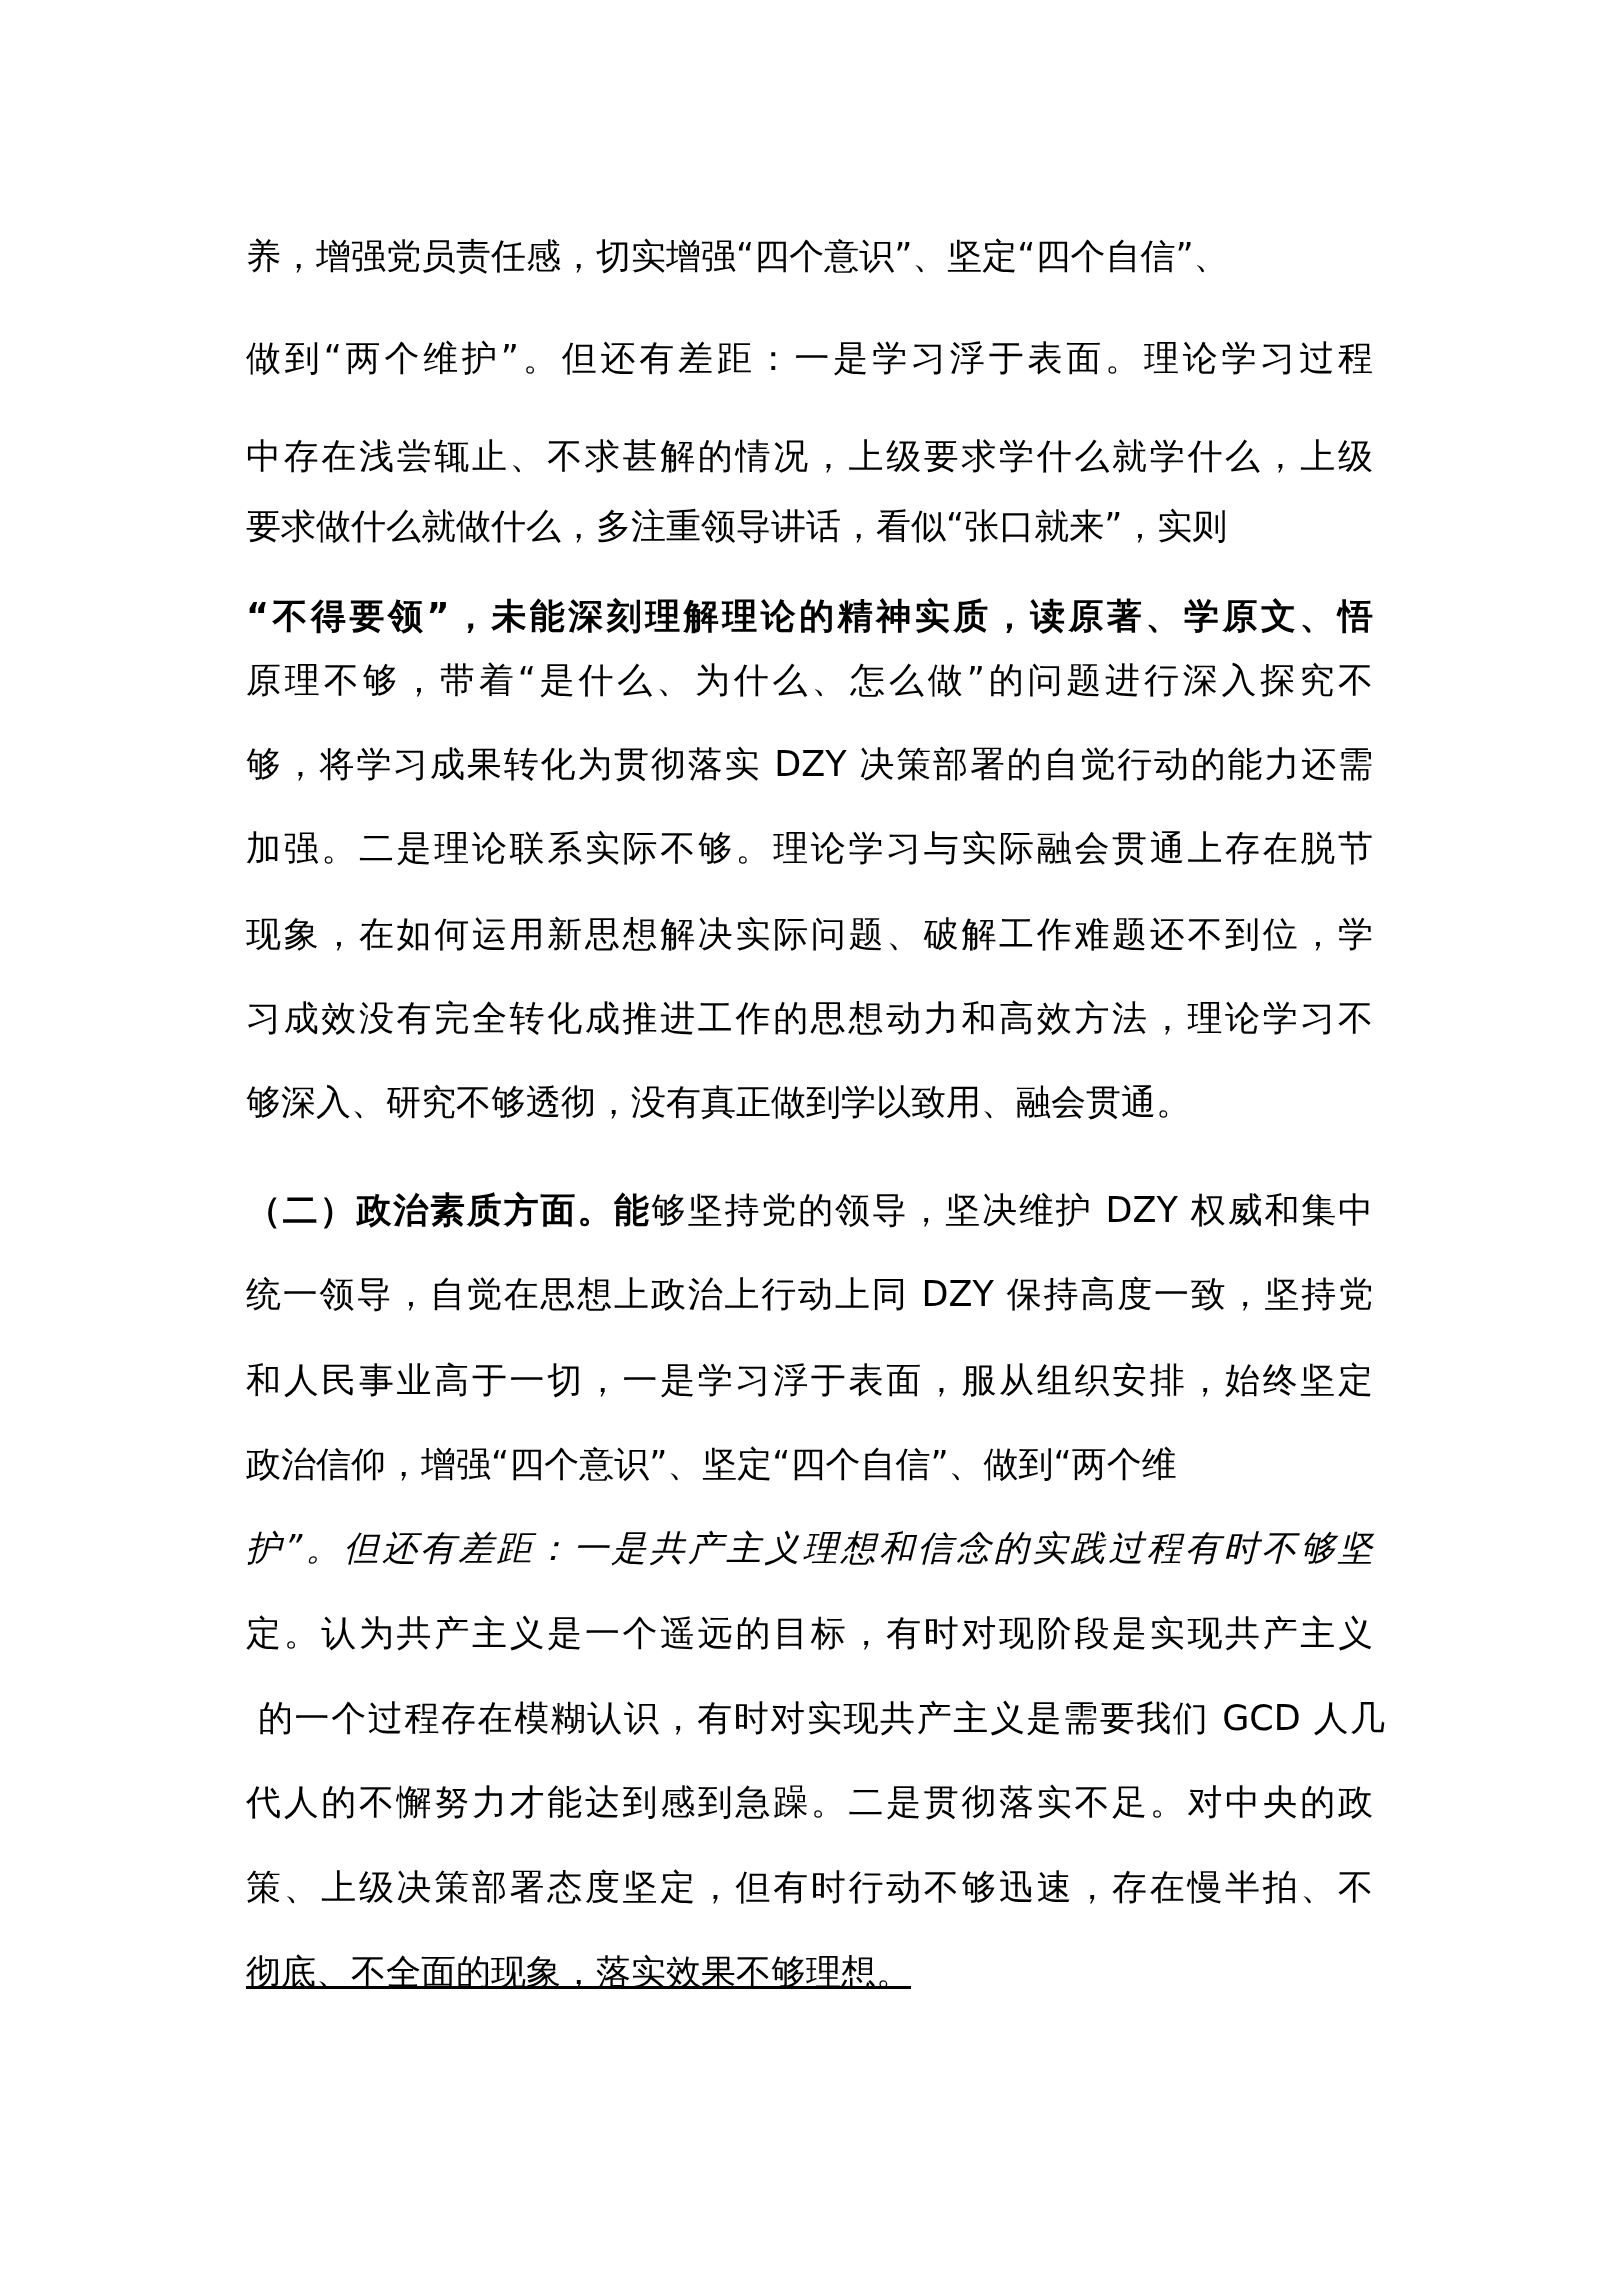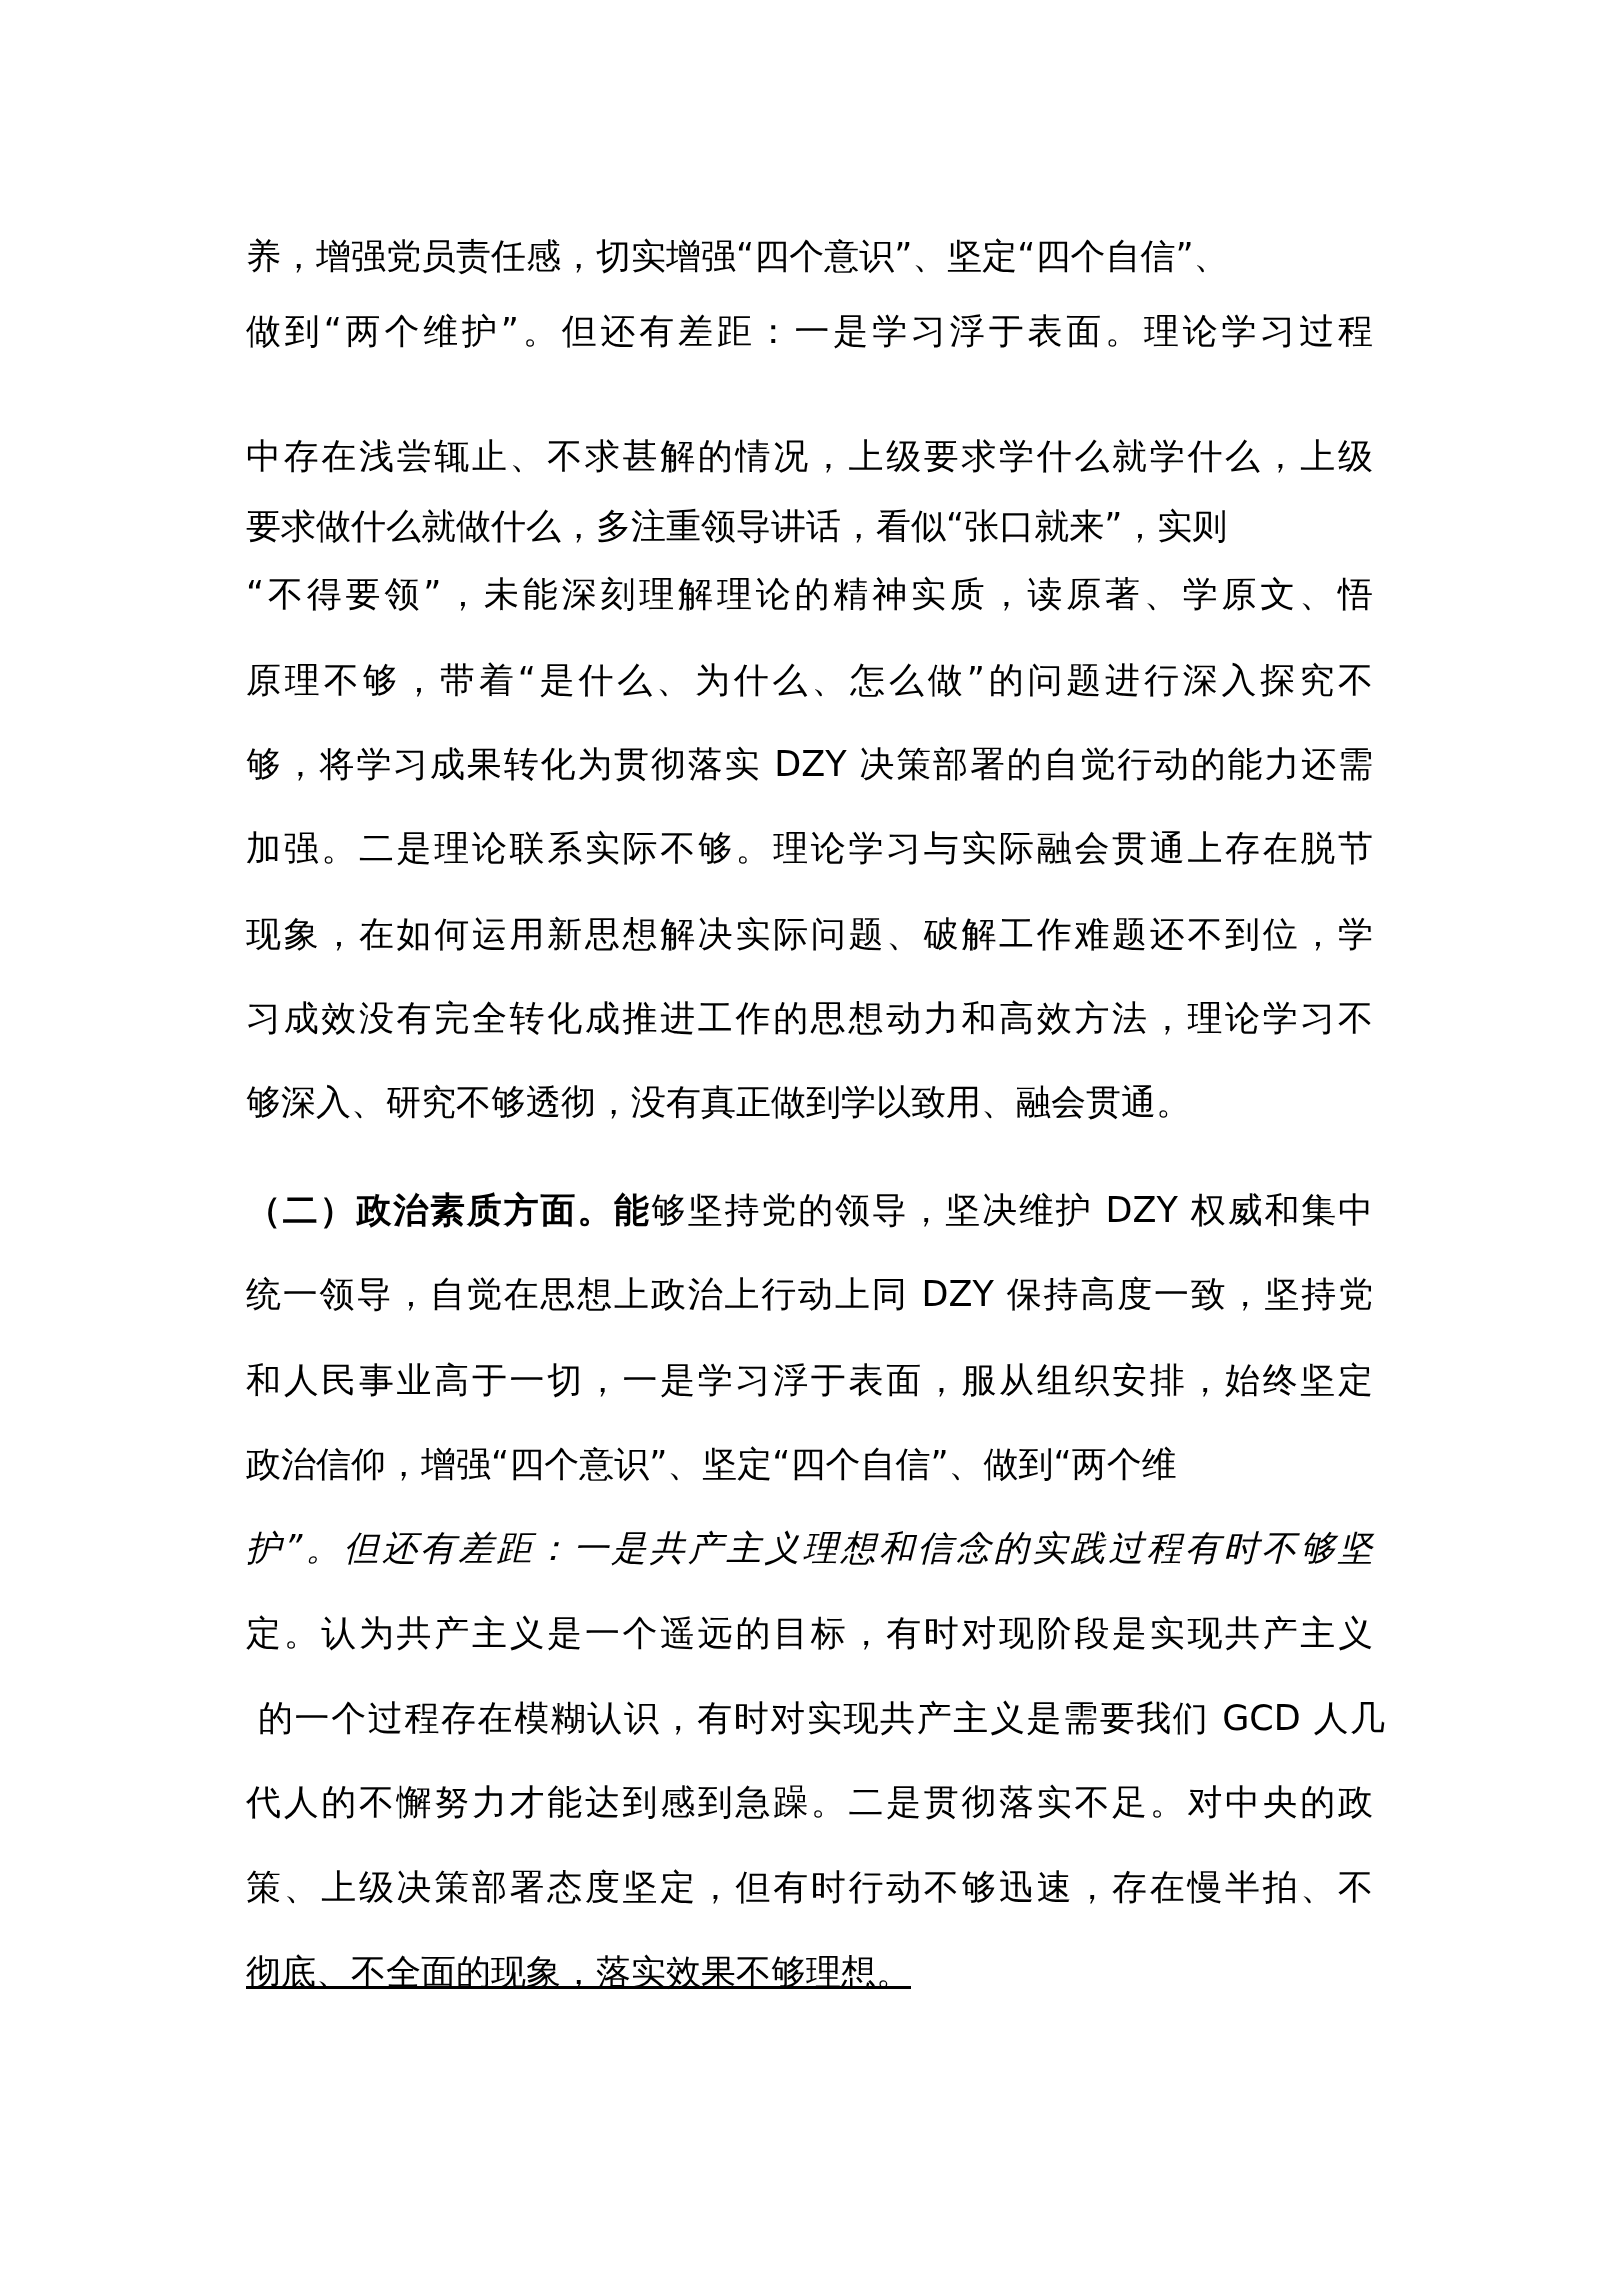--- a/index.html
+++ b/index.html
@@ -22,24 +22,24 @@
   .line.short { text-align-last: left; }
   .bold { font-weight: bold; }
 </style>
 </head>
 <body>
 
 <div class="page">
 
   <div>
     <div class="line short" style="top:232px;">养，增强党员责任感，切实增强“四个意识”、坚定“四个自信”、</div>
-    <div class="line" style="top:307px;">做到“两个维护”。但还有差距：一是学习浮于表面。理论学习过程</div>
+    <div class="line" style="top:334px;">做到“两个维护”。但还有差距：一是学习浮于表面。理论学习过程</div>
     <div class="line" style="top:402px;margin-top:30px;">中存在浅尝辄止、不求甚解的情况，上级要求学什么就学什么，上级</div>
     <div class="line short" style="top:502px;">要求做什么就做什么，多注重领导讲话，看似“张口就来”，实则</div>
-    <div class="line" style="top:570px;">“不得要领”，未能深刻理解理论的精神实质，读原著、学原文、悟</div>
+    <div class="line" style="top:592px;font-weight:bold;">“不得要领”，未能深刻理解理论的精神实质，读原著、学原文、悟</div>
     <div class="line" style="top:656px;">原理不够，带着“是什么、为什么、怎么做”的问题进行深入探究不</div>
     <div class="line" style="top:740px;">够，将学习成果转化为贯彻落实 DZY 决策部署的自觉行动的能力还需</div>
     <div class="line" style="top:824px;">加强。二是理论联系实际不够。理论学习与实际融会贯通上存在脱节</div>
     <div class="line" style="top:910px;">现象，在如何运用新思想解决实际问题、破解工作难题还不到位，学</div>
     <div class="line" style="top:994px;">习成效没有完全转化成推进工作的思想动力和高效方法，理论学习不</div>
     <div class="line last" style="top:1078px;">够深入、研究不够透彻，没有真正做到学以致用、融会贯通。</div>
   </div>
 
   <div>
     <div class="line" style="top:1186px;"><span class="bold">（二）政治素质方面。</span><span class="bold">能</span><span>够坚持党的领导，坚决维护 DZY 权威和集中</span></div>

